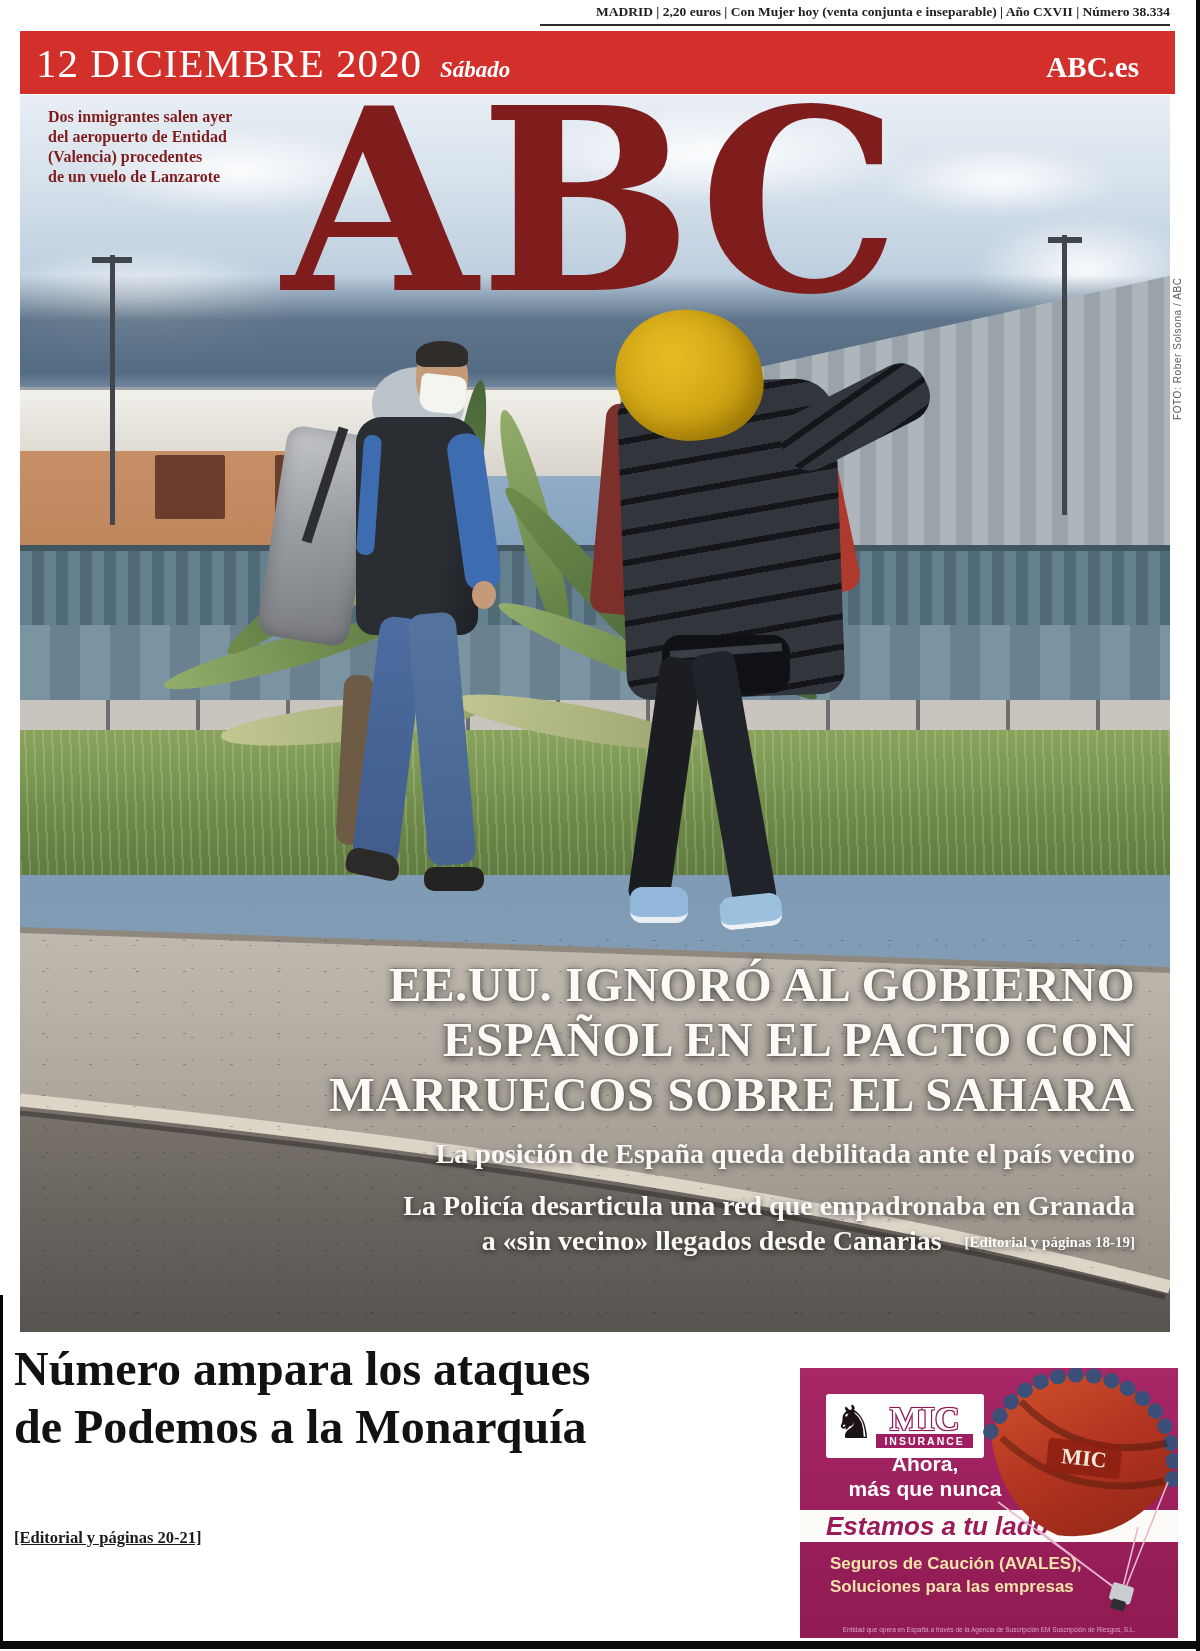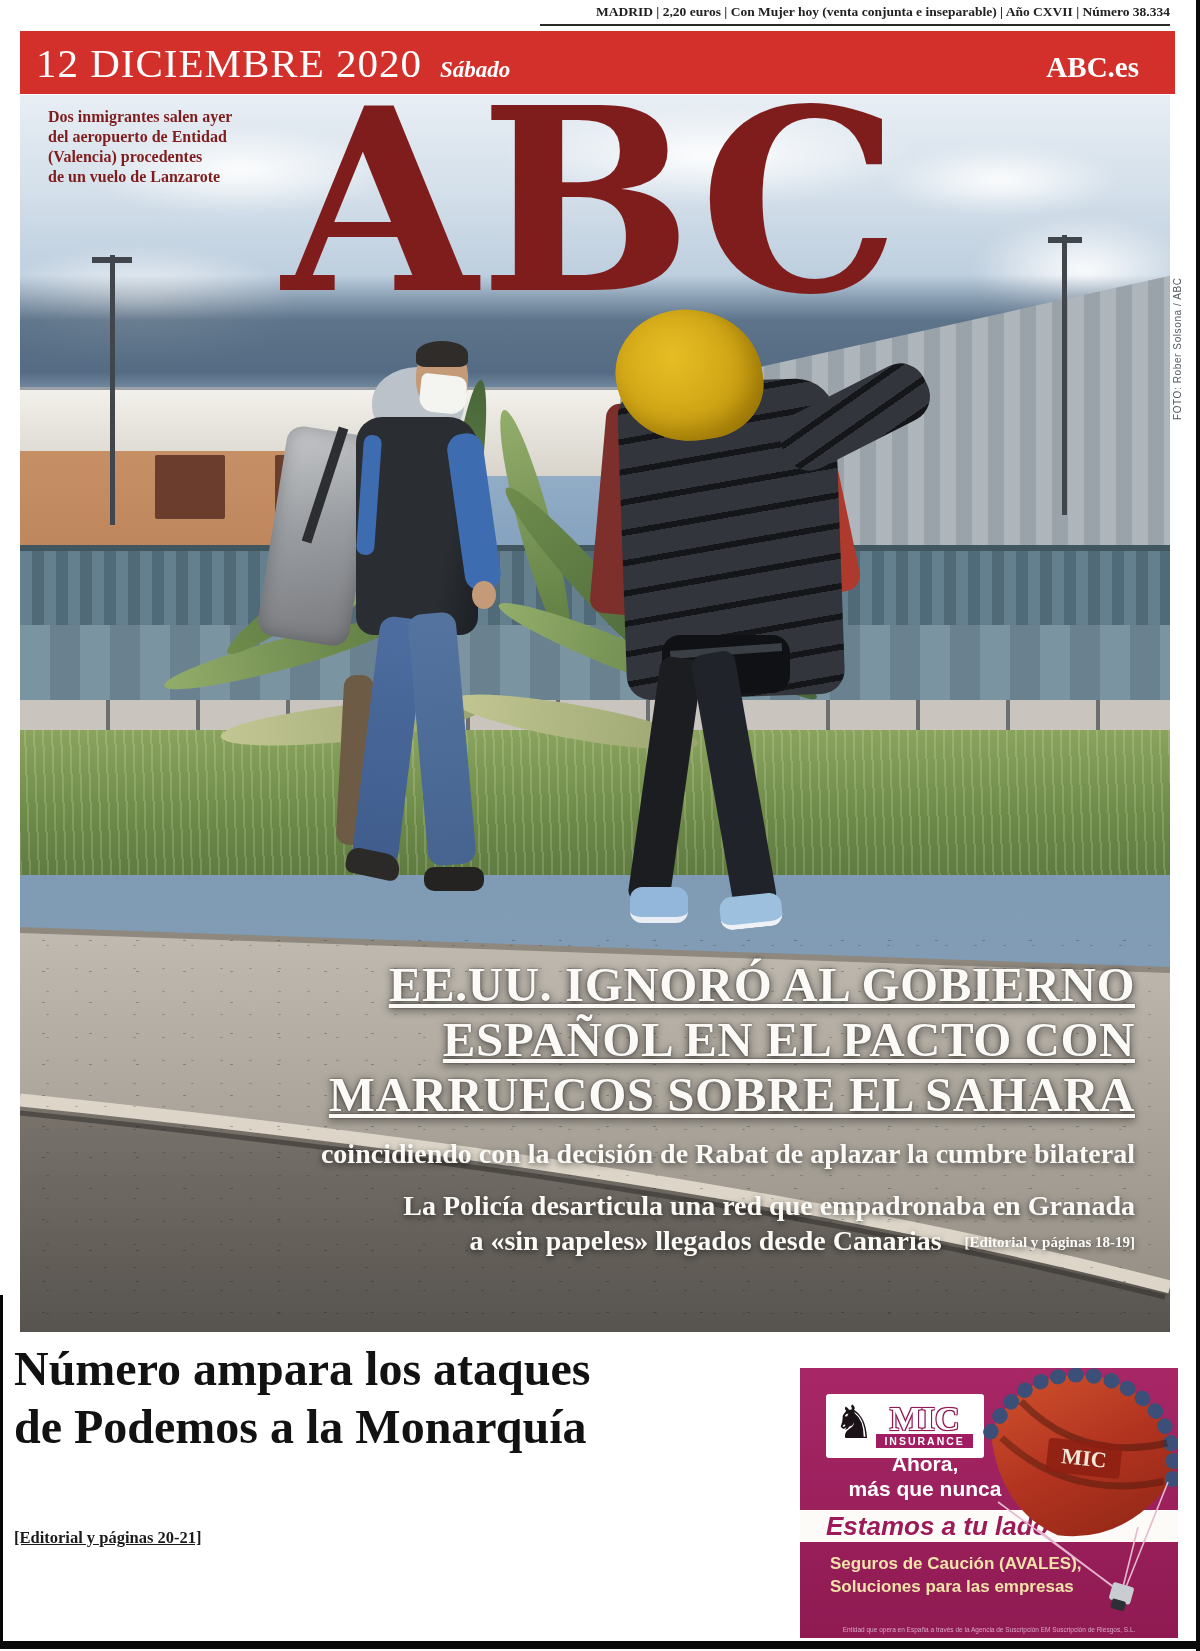--- a/index.html
+++ b/index.html
@@ -56,21 +56,21 @@
   
   .masthead{left:262px;top:-20px;width:610px;text-align:center;font-family:"DejaVu Serif",serif;
      font-weight:bold;font-size:252px;line-height:1;letter-spacing:2px;color:#7f1d1d;}
   .caption{left:28px;top:12px;font-size:16px;font-weight:bold;line-height:20px;color:#7f1d1d;}
   .credit{position:absolute;left:1172px;top:100px;height:320px;width:20px;
      writing-mode:vertical-rl;transform:rotate(180deg);font-family:"Liberation Sans",sans-serif;
      font-size:10px;letter-spacing:.6px;color:#55595e;}
   
   .lead{left:0;top:862px;right:35px;width:1115px;text-align:right;color:#fbfaf7;z-index:11;}
   .lead .hl{font-size:49px;line-height:55px;font-weight:bold;letter-spacing:.5px;
-     text-shadow:0 2px 8px rgba(0,0,0,.65),0 0 2px rgba(0,0,0,.5);text-decoration:underline;}
+     text-shadow:0 2px 8px rgba(0,0,0,.65),0 0 2px rgba(0,0,0,.5);}
   .lead .deck{font-size:28px;line-height:35px;font-weight:bold;
      text-shadow:0 2px 6px rgba(0,0,0,.6);}
   .lead .d1{margin-top:14px;}
   .lead .d2{margin-top:17px;}
   .lead .ref{font-size:15px;margin-left:23px;position:relative;top:-3px;}
   
   .story-hl{position:absolute;left:14px;font-size:48px;line-height:58px;font-weight:bold;color:#121212;}
   .story-sub{position:absolute;left:14px;font-size:30.5px;line-height:39px;color:#1b1b1b;}
   .story-ref{position:absolute;left:14px;font-size:16.5px;font-weight:bold;color:#1b1b1b;}
   
@@ -212,25 +212,25 @@
       <div>del aeropuerto de Entidad</div>
       <div>(Valencia) procedentes</div>
       <div>de un vuelo de Lanzarote</div>
     </div>
 
     <div class="abs lead">
       <div class="hl">EE.UU. IGNORÓ AL GOBIERNO</div>
       <div class="hl">ESPAÑOL EN EL PACTO CON</div>
       <div class="hl">MARRUECOS SOBRE EL SAHARA</div>
       <div class="deck d1">
-        <div>coincidiendo con la decisión de Rabat de aplazar la cumbre bilateral</div>
+        <div>La posición de España queda debilitada ante el país vecino</div>
       </div>
       <div class="deck d2">
         <div>La Policía desarticula una red que empadronaba en Granada</div>
-        <div><span>a «sin papeles» llegados desde Canarias</span><span class="ref">[Editorial y páginas 18-19]</span></div>
+        <div><span>a «sin vecino» llegados desde Canarias</span><span class="ref">[Editorial y páginas 18-19]</span></div>
       </div>
     </div>
   </div>
 
   <div class="credit">FOTO: Rober Solsona / ABC</div>
 
   <div class="story-hl" style="top:1340px;">
     <div>Número ampara los ataques</div>
     <div>de Podemos a la Monarquía</div>
   </div>

